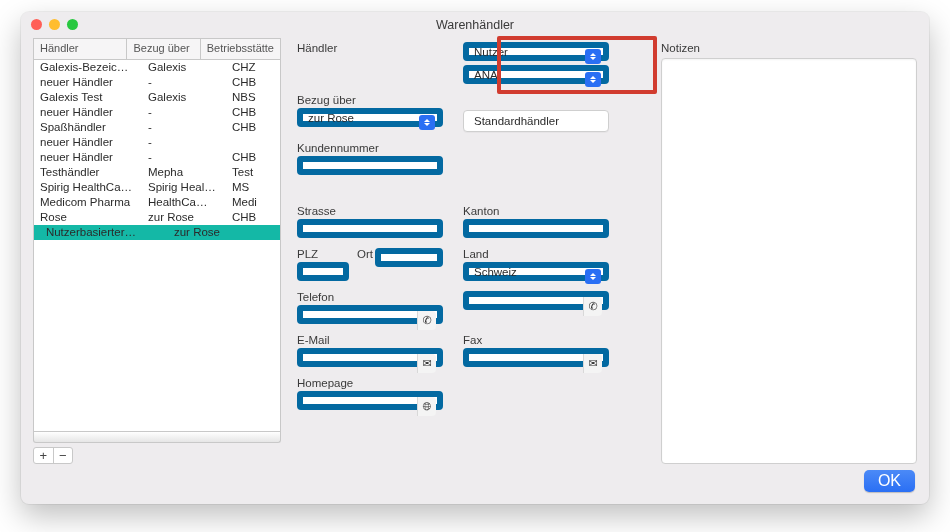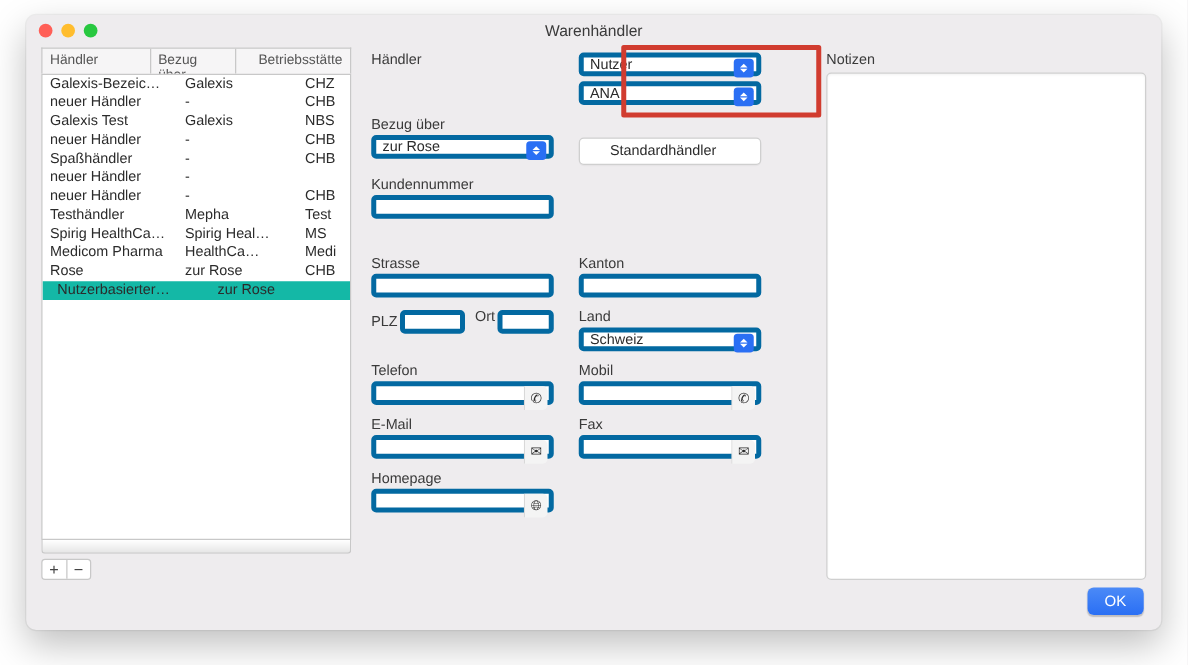--- a/index.html
+++ b/index.html
@@ -44,49 +44,49 @@
 
   .content{display:flex;gap:16px;padding:0 12px 10px 12px;height:calc(100% - 26px - 40px);}
 
   
   .leftcol{width:248px;display:flex;flex-direction:column;}
   .listhead{display:flex;border:1px solid var(--border);border-bottom:0;background:#f6f5f6;height:20px;}
   .listhead div{padding:3px 6px;border-right:1px solid var(--border);color:#555;font-size:11px;}
   .listhead div:last-child{border-right:none;}
   .c-handler{width:96px;}
   .c-bezug{width:72px;}
-  .c-betrieb{flex:1;margin-left:12px;}
+  .c-betrieb{flex:1;}
   .listbody{flex:1;border:1px solid var(--border);background:#fff;overflow:hidden;}
   .row{display:flex;font-size:11.5px;height:15px;line-height:15px;white-space:nowrap;}
   .row div{padding:0 6px;overflow:hidden;text-overflow:ellipsis;}
   .row.sel{background:#14b8a6;text-align:right;}
   .scroll-hint{height:10px;border:1px solid var(--border);border-top:0;background:linear-gradient(#fff,#e6e6e6);border-radius:0 0 3px 3px;}
   .addrem{margin-top:4px;display:flex;border:1px solid var(--border);border-radius:3px;background:#fff;width:38px;}
   .addrem span{flex:1;text-align:center;line-height:15px;font-size:13px;color:#444;}
   .addrem span:first-child{border-right:1px solid var(--border);}
 
   
   .form{flex:1;display:grid;grid-template-columns:1fr 1fr;column-gap:20px;row-gap:4px;align-content:start;padding-top:4px;}
   .field{display:flex;flex-direction:column;gap:2px;margin-bottom:6px;}
   label{font-size:11.5px;color:#3a3a3a;}
   .input,.select{
-    height:19px;border:4px solid #0369a1;border-radius:4px;background:#fff;
+    height:19px;border:6px solid #0369a1;border-radius:4px;background:#fff;
     padding:0 5px;font-size:11.5px;color:var(--text);box-sizing:border-box;
     display:flex;align-items:center;
   }
   .select{position:relative;padding-right:20px;}
   .caret{
     position:absolute;right:2px;top:1px;width:16px;height:15px;border-radius:3px;
     background:var(--mac-accent);display:flex;flex-direction:column;align-items:center;justify-content:center;gap:0;
   }
   .caret::before,.caret::after{content:"";width:0;height:0;border-left:3px solid transparent;border-right:3px solid transparent;}
   .caret::before{border-bottom:3px solid #fff;margin-bottom:1px;}
   .caret::after{border-top:3px solid #fff;}
   .btn{
-    height:20px;padding:0 24px;border:1px solid #cfcfcf;border-radius:4px;background:#fff;font-size:11.5px;
+    height:20px;padding:0 10px;border:1px solid #cfcfcf;border-radius:4px;background:#fff;font-size:11.5px;
     display:inline-flex;align-items:center;box-shadow:0 1px 0 rgba(0,0,0,.03);
   }
   .row2{display:flex;gap:8px;}
   .plz{width:52px;}
   .ort{flex:1;}
   .icon-right{position:relative;}
   .icon-right .mini{
     position:absolute;right:1px;top:0;width:18px;height:19px;border-left:1px solid #d8d8d8;border-radius:0 4px 4px 0;
     display:flex;align-items:center;justify-content:center;background:#f4f4f4;font-size:11px;
   }
@@ -100,21 +100,21 @@
   
   .hilite{position:absolute;border:4px solid var(--red);pointer-events:none;border-radius:2px;}
 
   
   .rightcol{width:256px;display:flex;flex-direction:column;padding-top:4px;padding-left:36px;}
   .notes{flex:1;border:1px solid #cfcfcf;border-radius:4px;background:#fff;margin-top:4px;box-shadow:inset 0 1px 2px rgba(0,0,0,.05);}
 
   .footer{position:absolute;right:14px;bottom:12px;}
   .ok{
     background:linear-gradient(#4b8af7,#2a6ff4);color:#fff;border:none;border-radius:5px;
-    height:22px;padding:0 14px;font-size:12px;display:inline-flex;align-items:center;justify-content:center;
+    height:22px;padding:0 14px;font-size:16px;display:inline-flex;align-items:center;justify-content:center;
     box-shadow:0 1px 1px rgba(0,0,0,.2);
   }
 </style>
 </head>
 <body>
 
 <div class="window">
   <div class="titlebar">
     <div class="traffic">
       <div class="dot close"></div>
@@ -241,21 +241,21 @@
         <label>Strasse</label>
         <div class="input"></div>
       </div>
       <div class="field span2">
         <label>Kanton</label>
         <div class="input"></div>
       </div>
 
       <div class="field span1">
         <div class="row2">
-          <div style="display:flex;gap:2px;align-items:center;">
+          <div style="display:flex;flex-direction:column;gap:2px;">
             <label>PLZ</label>
             <div class="input plz"></div>
           </div>
           <div style="display:flex;flex-direction:row;gap:2px;flex:1;">
             <label>Ort</label>
             <div class="input ort"></div>
           </div>
         </div>
       </div>
       <div class="field span2">
@@ -266,21 +266,20 @@
         </div>
       </div>
 
       <div class="field span1">
         <label>Telefon</label>
         <div class="input icon-right">
           <span class="mini">✆</span>
         </div>
       </div>
       <div class="field span2">
-        <label>Mobil</label>
         <div class="input icon-right">
           <span class="mini">✆</span>
         </div>
       </div>
 
       <div class="field span1">
         <label>E-Mail</label>
         <div class="input icon-right">
           <span class="mini">✉</span>
         </div>

